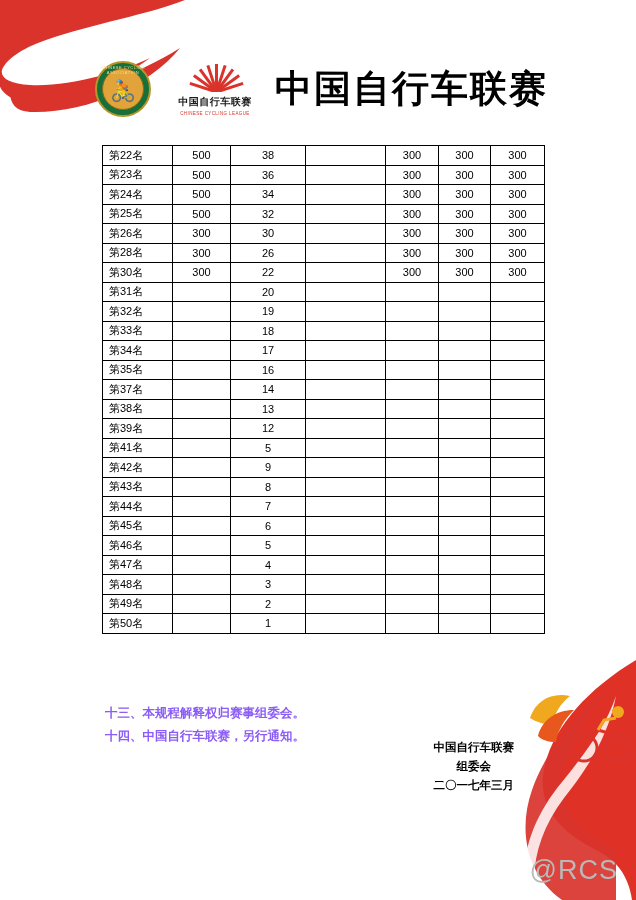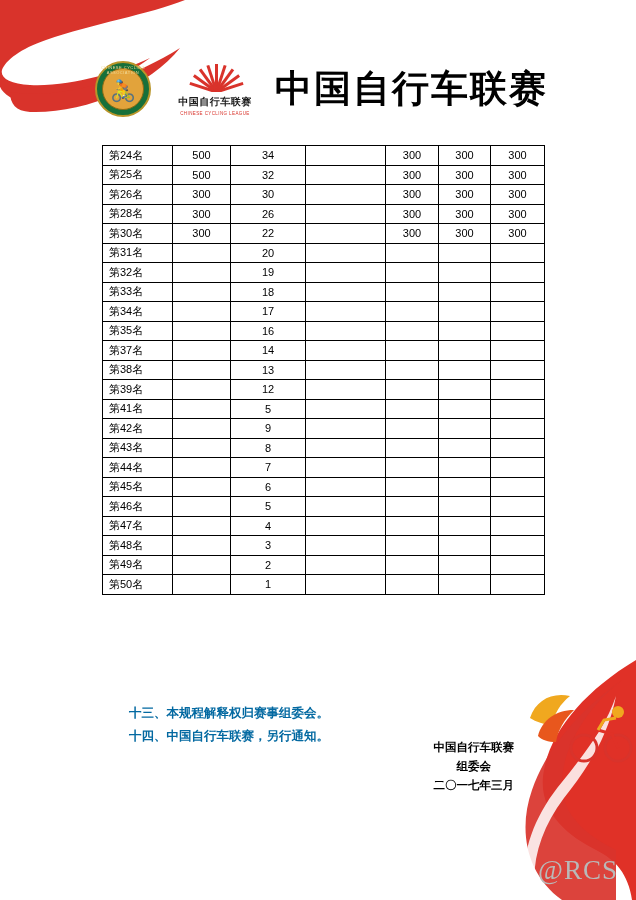--- a/index.html
+++ b/index.html
@@ -163,26 +163,25 @@
   col.c-blank { width: 80px; }
   col.c-a     { width: 53px; }
   col.c-b     { width: 52px; }
   col.c-c     { width: 54px; }
 
   
   .notes {
     position: absolute;
     left: 105px;
     top: 702px;
-    color: #0369a1;
+    color: #8b5cf6;
     font-size: 12.5px;
     font-weight: bold;
     line-height: 23px;
     font-family: "Liberation Sans", sans-serif;
-    margin-left: 24px;
   }
 
   
   .signature {
     position: absolute;
     right: 122px;
     top: 738px;
     text-align: center;
     font-size: 11.5px;
     font-weight: bold;
@@ -197,21 +196,21 @@
     right: 0;
     bottom: 0;
     width: 260px;
     height: 240px;
     pointer-events: none;
   }
   .watermark {
     position: absolute;
     right: 18px;
     bottom: 14px;
-    font-family: Liberation Serif, serif;
+    font-family: Liberation Sans, sans-serif;
     font-size: 27px;
     color: #b9b9b9;
     letter-spacing: 1px;
   }
 </style>
 </head>
 <body>
 
 <div class="page">
 
@@ -255,20 +254,38 @@
         <col class="c-rank">
           <col class="c-money">
           <col class="c-point">
           <col class="c-blank">
           <col class="c-a">
           <col class="c-b">
           <col class="c-c">
       </colgroup>
       <tbody id="table-body">
           <tr>
+            <td class="rank">第22名</td>
+            <td>500</td>
+            <td>38</td>
+            <td></td>
+            <td>300</td>
+            <td>300</td>
+            <td>300</td>
+          </tr>
+          <tr>
+            <td class="rank">第23名</td>
+            <td>500</td>
+            <td>36</td>
+            <td></td>
+            <td>300</td>
+            <td>300</td>
+            <td>300</td>
+          </tr>
+          <tr>
             <td class="rank">第24名</td>
             <td>500</td>
             <td>34</td>
             <td></td>
             <td>300</td>
             <td>300</td>
             <td>300</td>
           </tr>
           <tr>
             <td class="rank">第25名</td>

